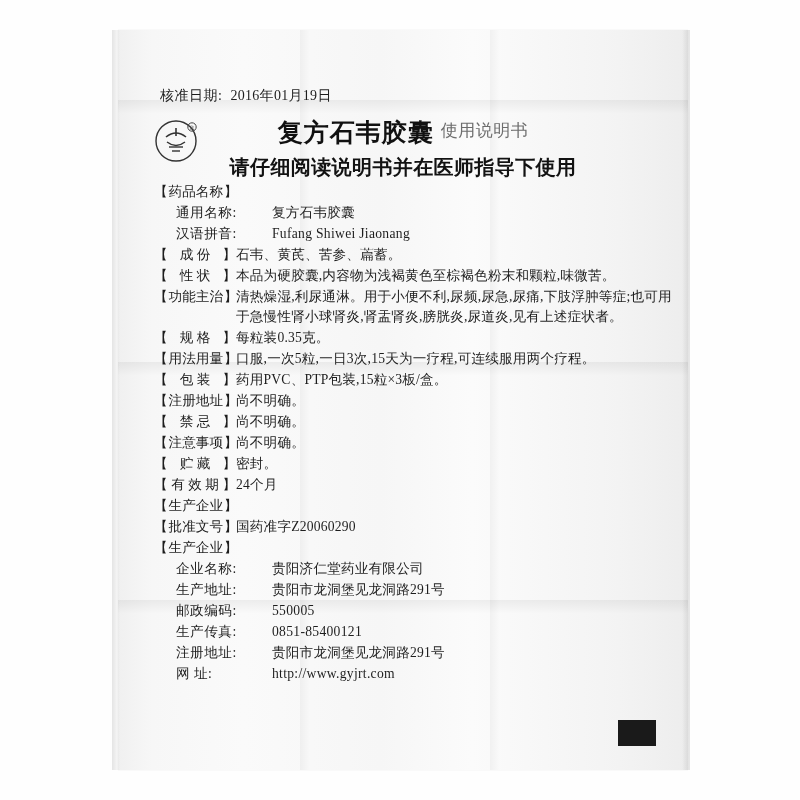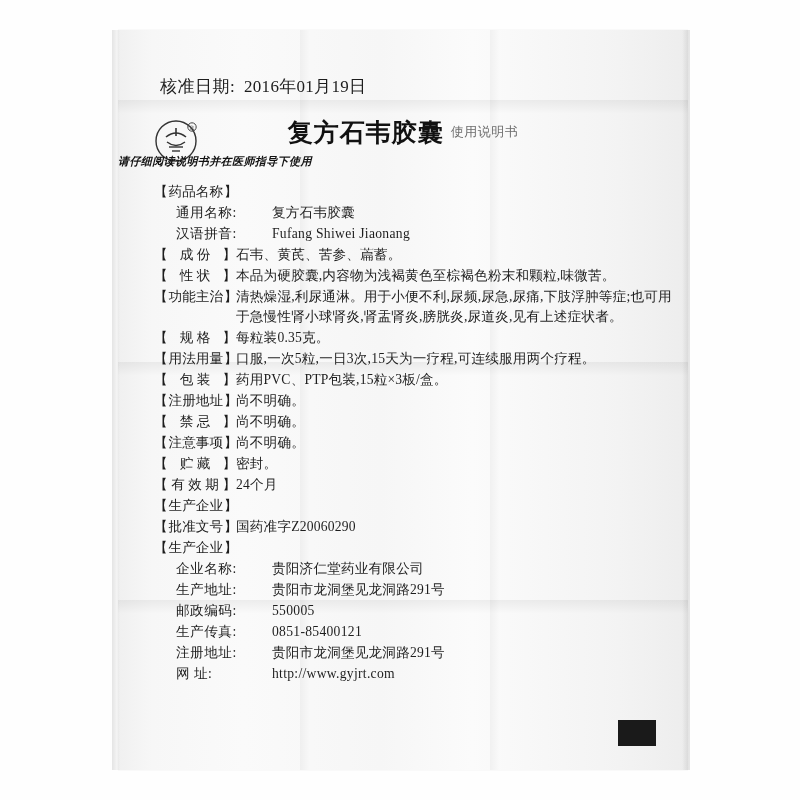--- a/index.html
+++ b/index.html
@@ -65,22 +65,22 @@
     left: 118px;
     top: 30px;
     width: 570px;
     height: 740px;
     color: #1d1d1d;
   }
 
   .approval-date {
     position: absolute;
     left: 42px;
-    top: 45px;
-    font-size: 17px;
+    top: 57px;
+    font-size: 14px;
     letter-spacing: 0.5px;
     white-space: nowrap;
   }
   .approval-date .label { margin-right: 4px; }
 
   .logo {
     position: absolute;
     left: 35px;
     top: 88px;
     width: 46px;
@@ -99,37 +99,37 @@
     display: inline-block;
     font-family: "DejaVu Sans", sans-serif;
     font-weight: bold;
     font-size: 25px;
     letter-spacing: 1px;
     vertical-align: middle;
     color: #111;
   }
   .sub-title {
     display: inline-block;
-    font-size: 13px;
+    font-size: 17px;
     color: #6d6d6d;
     margin-left: 7px;
     vertical-align: baseline;
     letter-spacing: 0.5px;
   }
   .notice {
     position: absolute;
     left: 0;
     top: 124px;
     width: 570px;
+    text-align: center;
     font-family: "DejaVu Sans", sans-serif;
     font-weight: bold;
-    font-size: 11px;
+    font-size: 20px;
     letter-spacing: 0.4px;
     color: #121212;
-    font-style: italic;
   }
 
   .body {
     position: absolute;
     left: 36px;
     top: 152px;
     width: 520px;
     font-size: 13.6px;
     line-height: 20px;
   }

